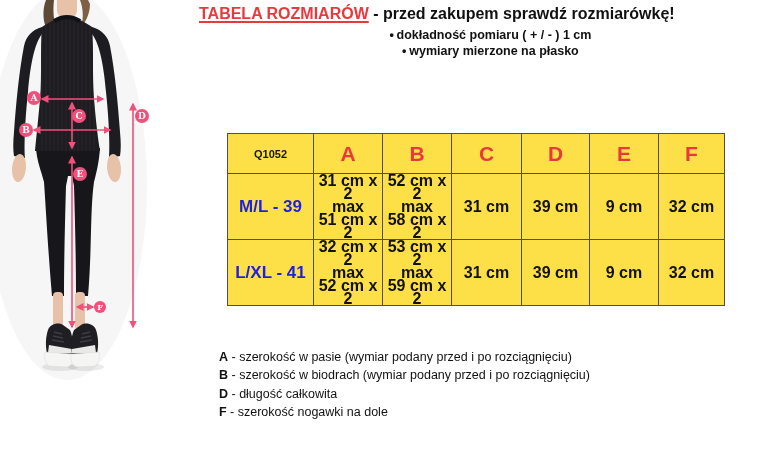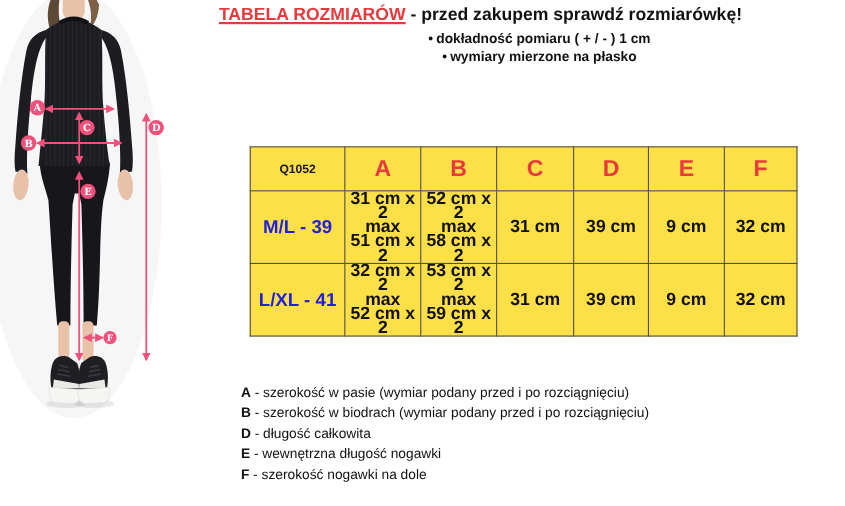--- a/index.html
+++ b/index.html
@@ -219,17 +219,16 @@
             <div>32 cm</div>
           </td>
         </tr>
       </tbody>
   </table>
 
   <ul id="legend">
       <li><b>A</b> - szerokość w pasie (wymiar podany przed i po rozciągnięciu)</li>
       <li><b>B</b> - szerokość w biodrach (wymiar podany przed i po rozciągnięciu)</li>
       <li><b>D</b> - długość całkowita</li>
-      <li><b>E</b> - wewnętrzna długość nogawki</li>
       <li><b>F</b> - szerokość nogawki na dole</li>
     </ul>
 
 </div>
 
 </body></html>

